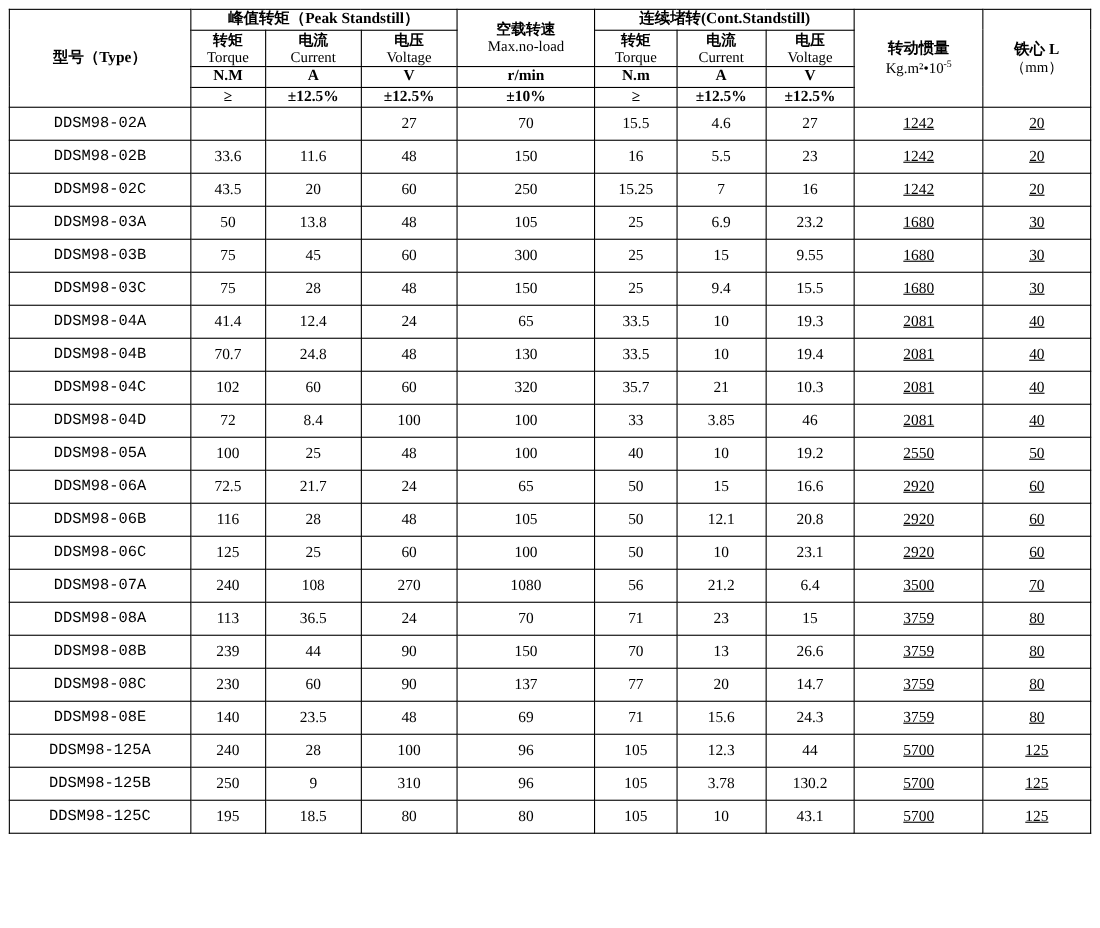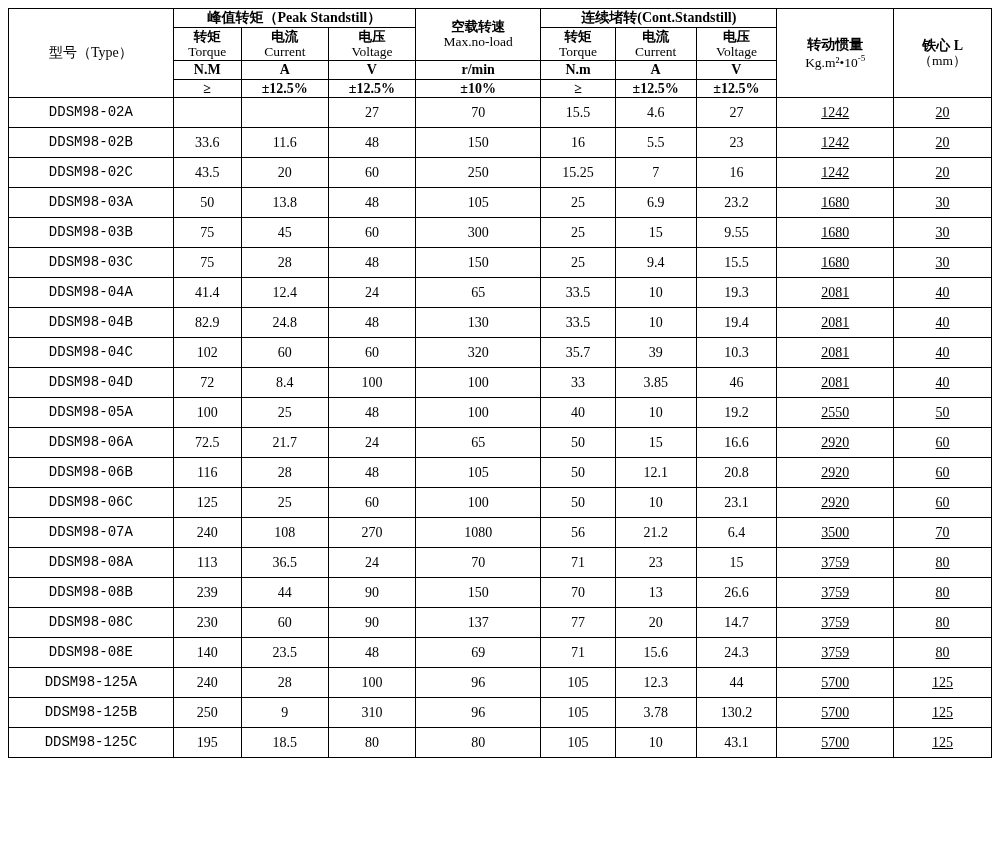--- a/index.html
+++ b/index.html
@@ -55,21 +55,21 @@
     font-weight: bold;
     padding: 2px;
   }
   .hdr-tol {
     font-size: 13.5px;
     font-weight: bold;
     padding: 2px;
   }
   .type-head {
     font-size: 15px;
-    font-weight: normal;
+    font-weight: bold;
   }
   .tall-head {
     font-size: 14px;
     font-weight: bold;
     line-height: 1.25;
   }
   .tall-head .l1 { display: block; }
   .tall-head .l2 { display: block; font-weight: normal; font-size: 13.5px; text-align: center;}
   td.type-cell {
     text-align: left;
@@ -263,38 +263,38 @@
           <td class="data-cell">24</td>
           <td class="data-cell">65</td>
           <td class="data-cell">33.5</td>
           <td class="data-cell">10</td>
           <td class="data-cell">19.3</td>
           <td class="inertia-cell">2081</td>
           <td class="len-cell">40</td>
         </tr>
         <tr>
           <td class="type-cell">DDSM98-04B</td>
-          <td class="data-cell">82.9</td>
+          <td class="data-cell">70.7</td>
           <td class="data-cell">24.8</td>
           <td class="data-cell">48</td>
           <td class="data-cell">130</td>
           <td class="data-cell">33.5</td>
           <td class="data-cell">10</td>
           <td class="data-cell">19.4</td>
           <td class="inertia-cell">2081</td>
           <td class="len-cell">40</td>
         </tr>
         <tr>
           <td class="type-cell">DDSM98-04C</td>
           <td class="data-cell">102</td>
           <td class="data-cell">60</td>
           <td class="data-cell">60</td>
           <td class="data-cell">320</td>
           <td class="data-cell">35.7</td>
-          <td class="data-cell">39</td>
+          <td class="data-cell">21</td>
           <td class="data-cell">10.3</td>
           <td class="inertia-cell">2081</td>
           <td class="len-cell">40</td>
         </tr>
         <tr>
           <td class="type-cell">DDSM98-04D</td>
           <td class="data-cell">72</td>
           <td class="data-cell">8.4</td>
           <td class="data-cell">100</td>
           <td class="data-cell">100</td>

